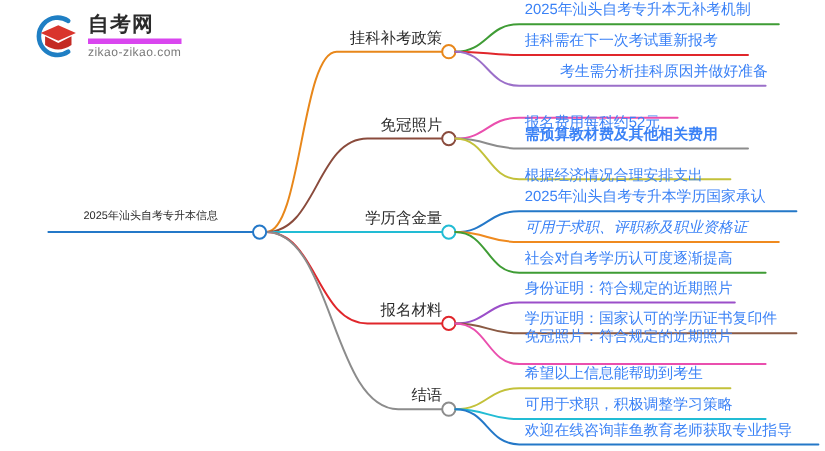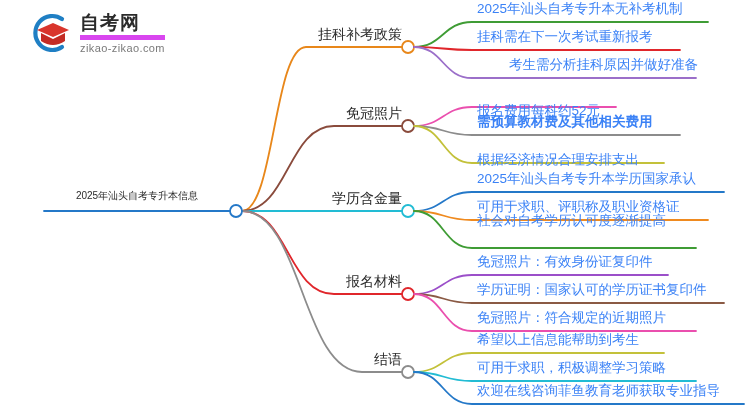--- a/index.html
+++ b/index.html
@@ -147,26 +147,26 @@
       <div class="branch-label" style="left: 306px; top: 44px; width: 96px;">挂科补考政策</div>
       <div class="leaf-label" style="left: 474px; top: 20px;">2025年汕头自考专升本无补考机制</div>
       <div class="leaf-label" style="left: 474px; top: 48px;">挂科需在下一次考试重新报考</div>
       <div class="leaf-label" style="left: 474px; top: 76px; margin-left: 32px;">考生需分析挂科原因并做好准备</div>
       <div class="branch-label" style="left: 334px; top: 123px; width: 68px;">免冠照片</div>
       <div class="leaf-label" style="left: 474px; top: 122px;">报名费用每科约52元</div>
       <div class="leaf-label" style="left: 474px; top: 133px; font-weight: bold;">需预算教材费及其他相关费用</div>
       <div class="leaf-label" style="left: 474px; top: 147px; margin-top: 24px;">根据经济情况合理安排支出</div>
       <div class="branch-label" style="left: 318px; top: 208px; width: 84px;">学历含金量</div>
       <div class="leaf-label" style="left: 474px; top: 190px;">2025年汕头自考专升本学历国家承认</div>
-      <div class="leaf-label" style="left: 474px; top: 218px;">可用于求职、评职称及职业资格证</div>
-      <div class="leaf-label" style="left: 474px; top: 232px; font-family: Liberation Mono, monospace;">社会对自考学历认可度逐渐提高</div>
+      <div class="leaf-label" style="left: 474px; top: 218px; font-style: italic;">可用于求职、评职称及职业资格证</div>
+      <div class="leaf-label" style="left: 474px; top: 246px; font-family: Liberation Mono, monospace;">社会对自考学历认可度逐渐提高</div>
       <div class="branch-label" style="left: 334px; top: 291px; width: 68px;">报名材料</div>
-      <div class="leaf-label" style="left: 474px; top: 273px;">免冠照片：有效身份证复印件</div>
+      <div class="leaf-label" style="left: 474px; top: 273px;">身份证明：符合规定的近期照片</div>
       <div class="leaf-label" style="left: 474px; top: 301px;">学历证明：国家认可的学历证书复印件</div>
-      <div class="leaf-label" style="left: 474px; top: 329px;">免冠照片：符合规定的近期照片</div>
+      <div class="leaf-label" style="left: 474px; top: 317px;">免冠照片：符合规定的近期照片</div>
       <div class="branch-label" style="left: 362px; top: 369px; width: 40px;">结语</div>
       <div class="leaf-label" style="left: 474px; top: 351px;">希望以上信息能帮助到考生</div>
       <div class="leaf-label" style="left: 474px; top: 379px;">可用于求职，积极调整学习策略</div>
       <div class="leaf-label" style="left: 474px; top: 402px;">欢迎在线咨询菲鱼教育老师获取专业指导</div>
       <div class="root-label" style="left: 44px; top: 189px; width: 186px;">2025年汕头自考专升本信息</div>
     </div>
 
 </div>
 
 </body></html>

